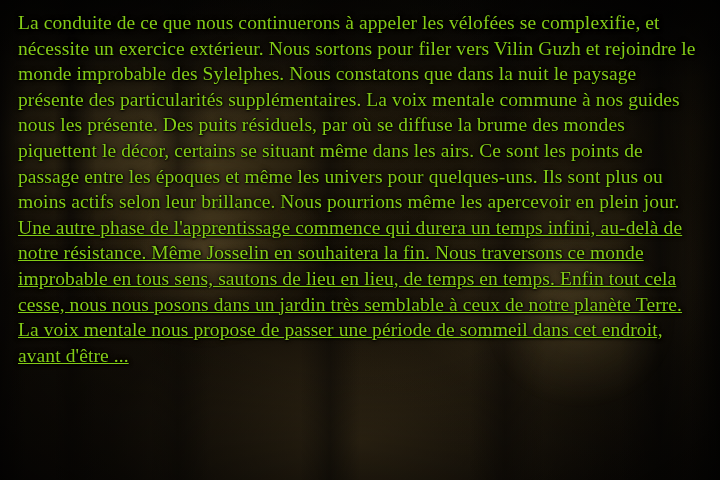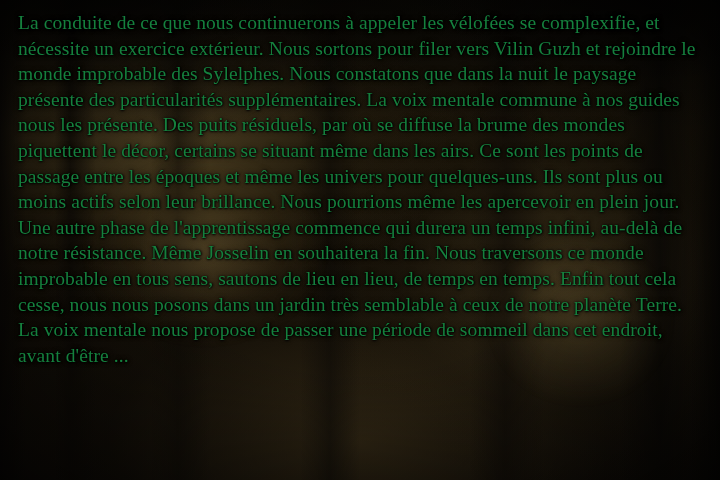--- a/index.html
+++ b/index.html
@@ -75,32 +75,33 @@
   .text-layer {
     position: absolute;
     left: 0; top: 0;
     width: 720px;
     height: 480px;
     box-sizing: border-box;
     padding: 10px 16px 0 18px;
   }
   .story {
     margin: 0;
-    color: #15803d;
+    color: #84cc16;
     font-size: 19.5px;
     line-height: 25.6px;
     text-align: left;
     text-shadow:
       0 1px 2px rgba(0,0,0,0.95),
       0 0 5px rgba(0,0,0,0.85),
       1px 0 2px rgba(0,0,0,0.8);
     letter-spacing: 0.1px;
   }
   .story + .story {
     margin-top: 0;
+    text-decoration: underline;
   }
 </style>
 </head>
 <body>
 
 <div class="scene">
   <div class="bg-base"></div>
   <div class="bg-trunks"></div>
   <div class="bg-canopy"></div>
   <div class="bg-glow"></div>

